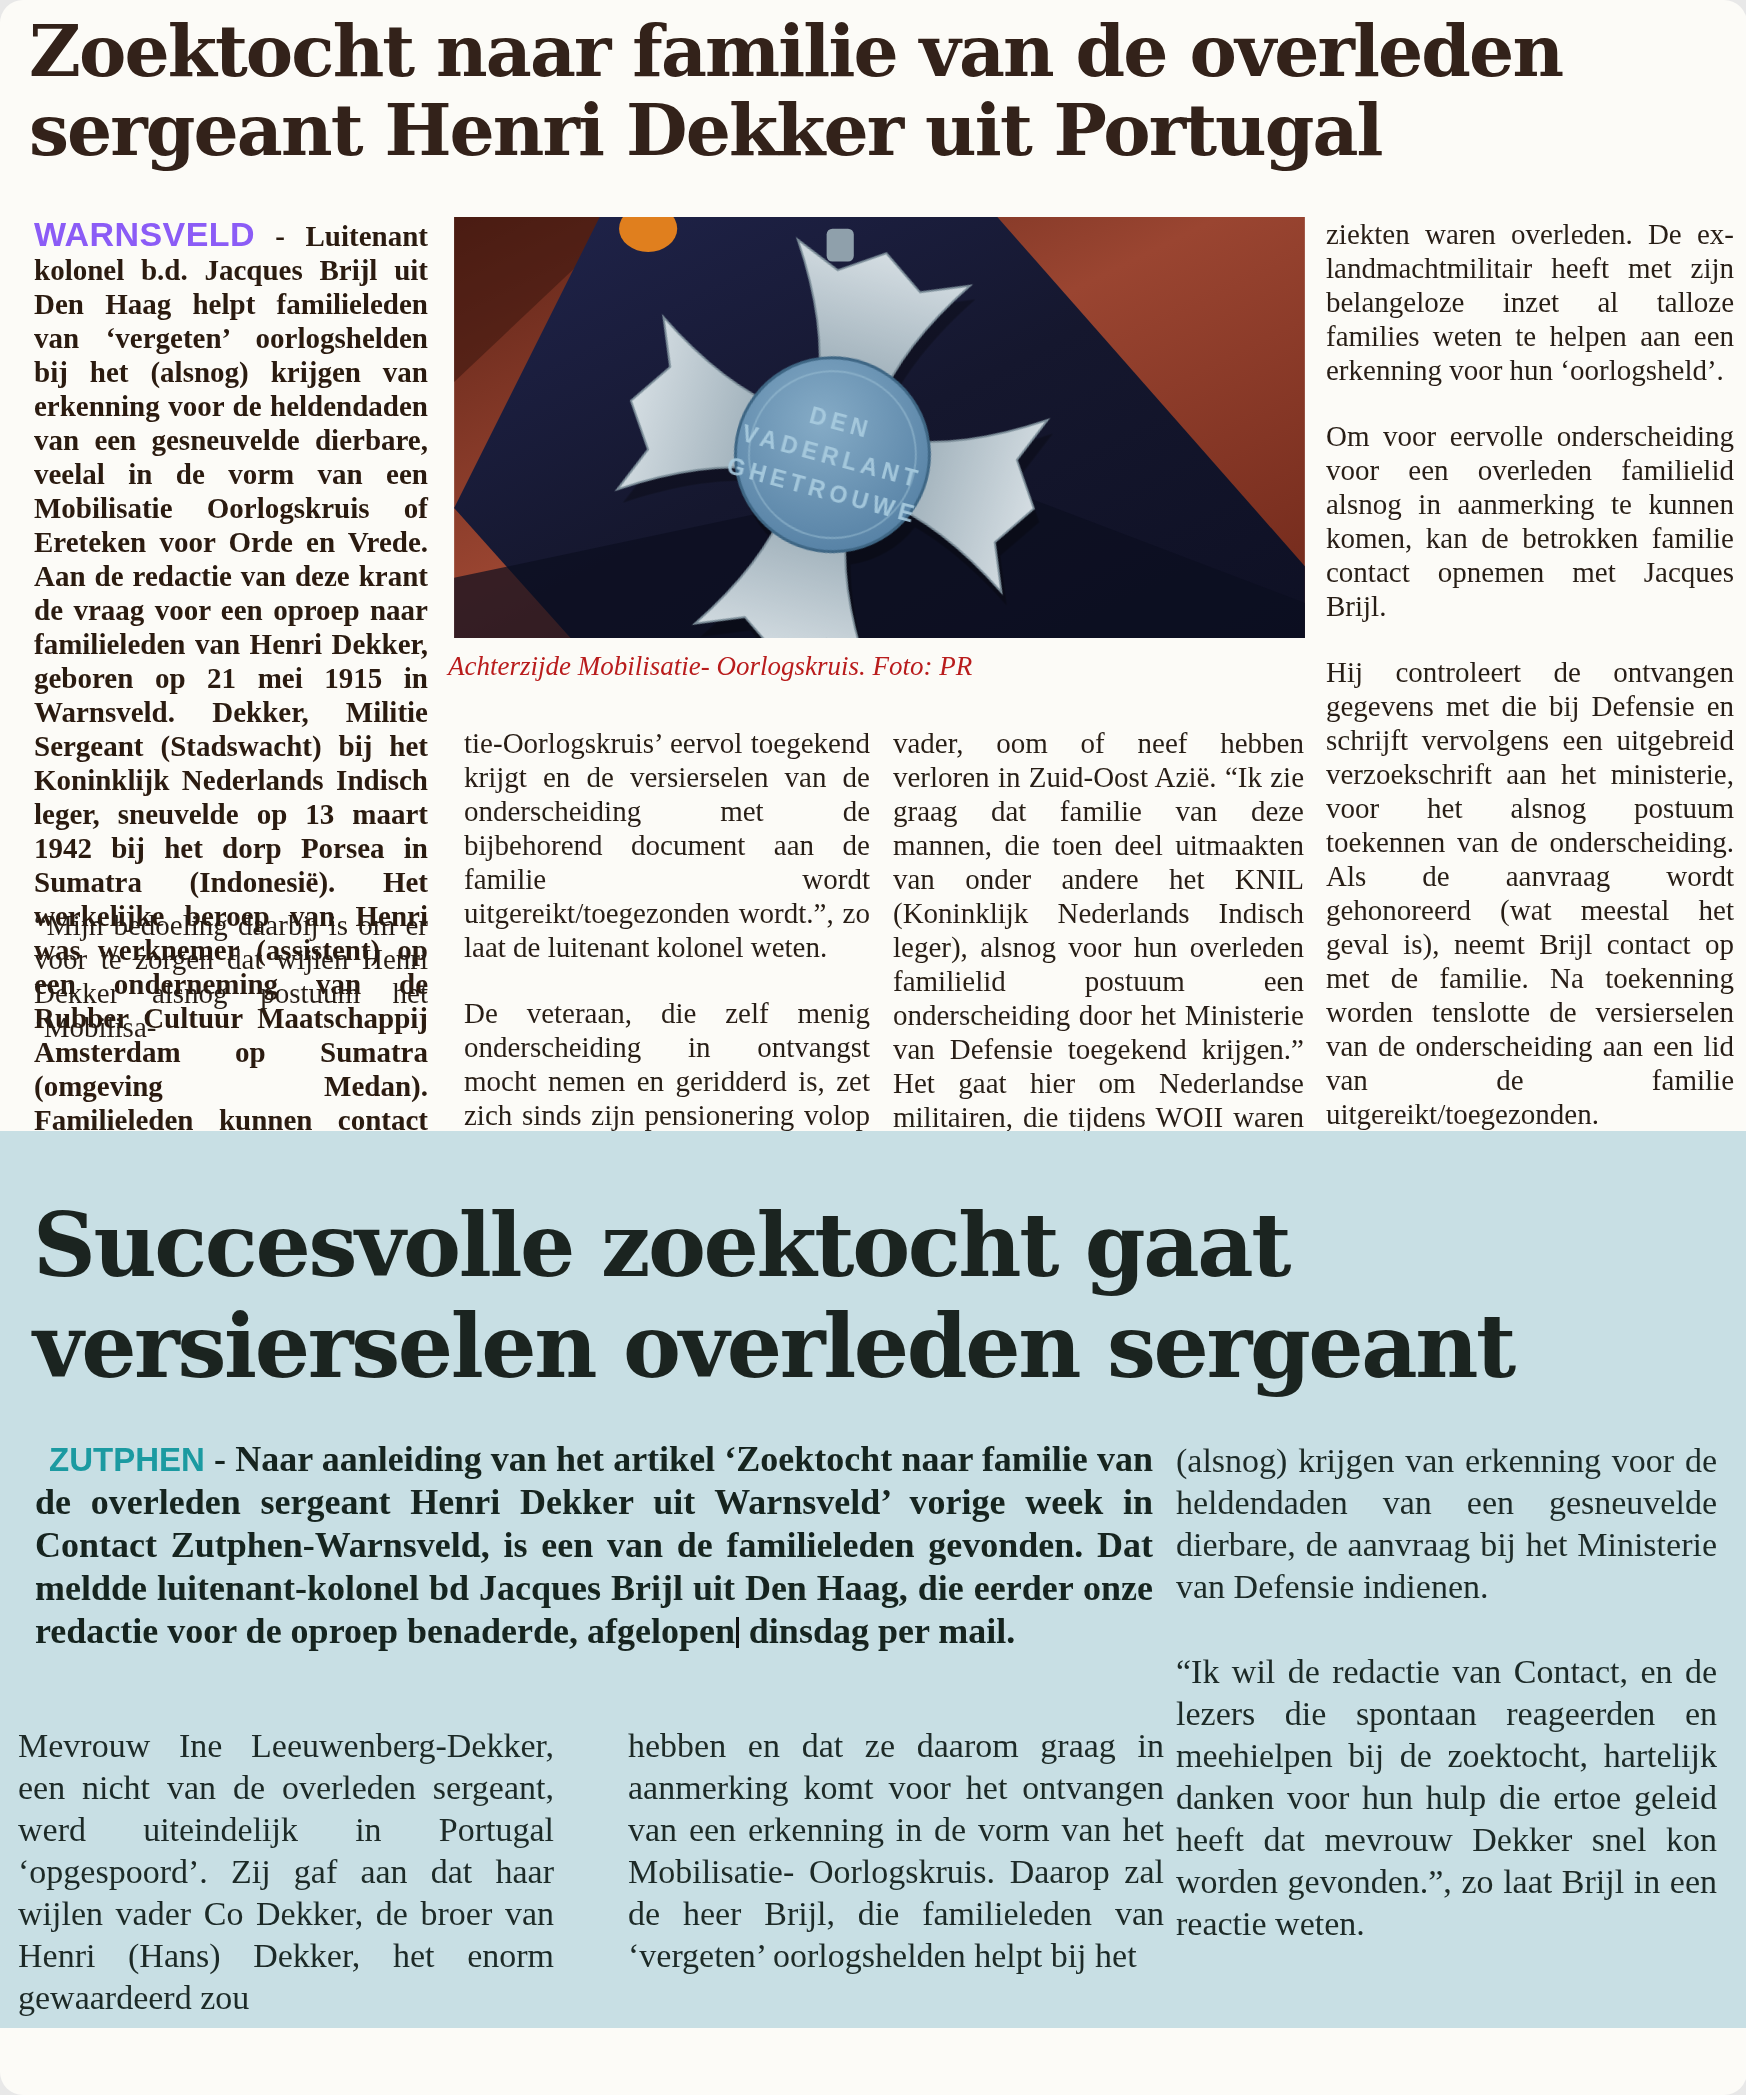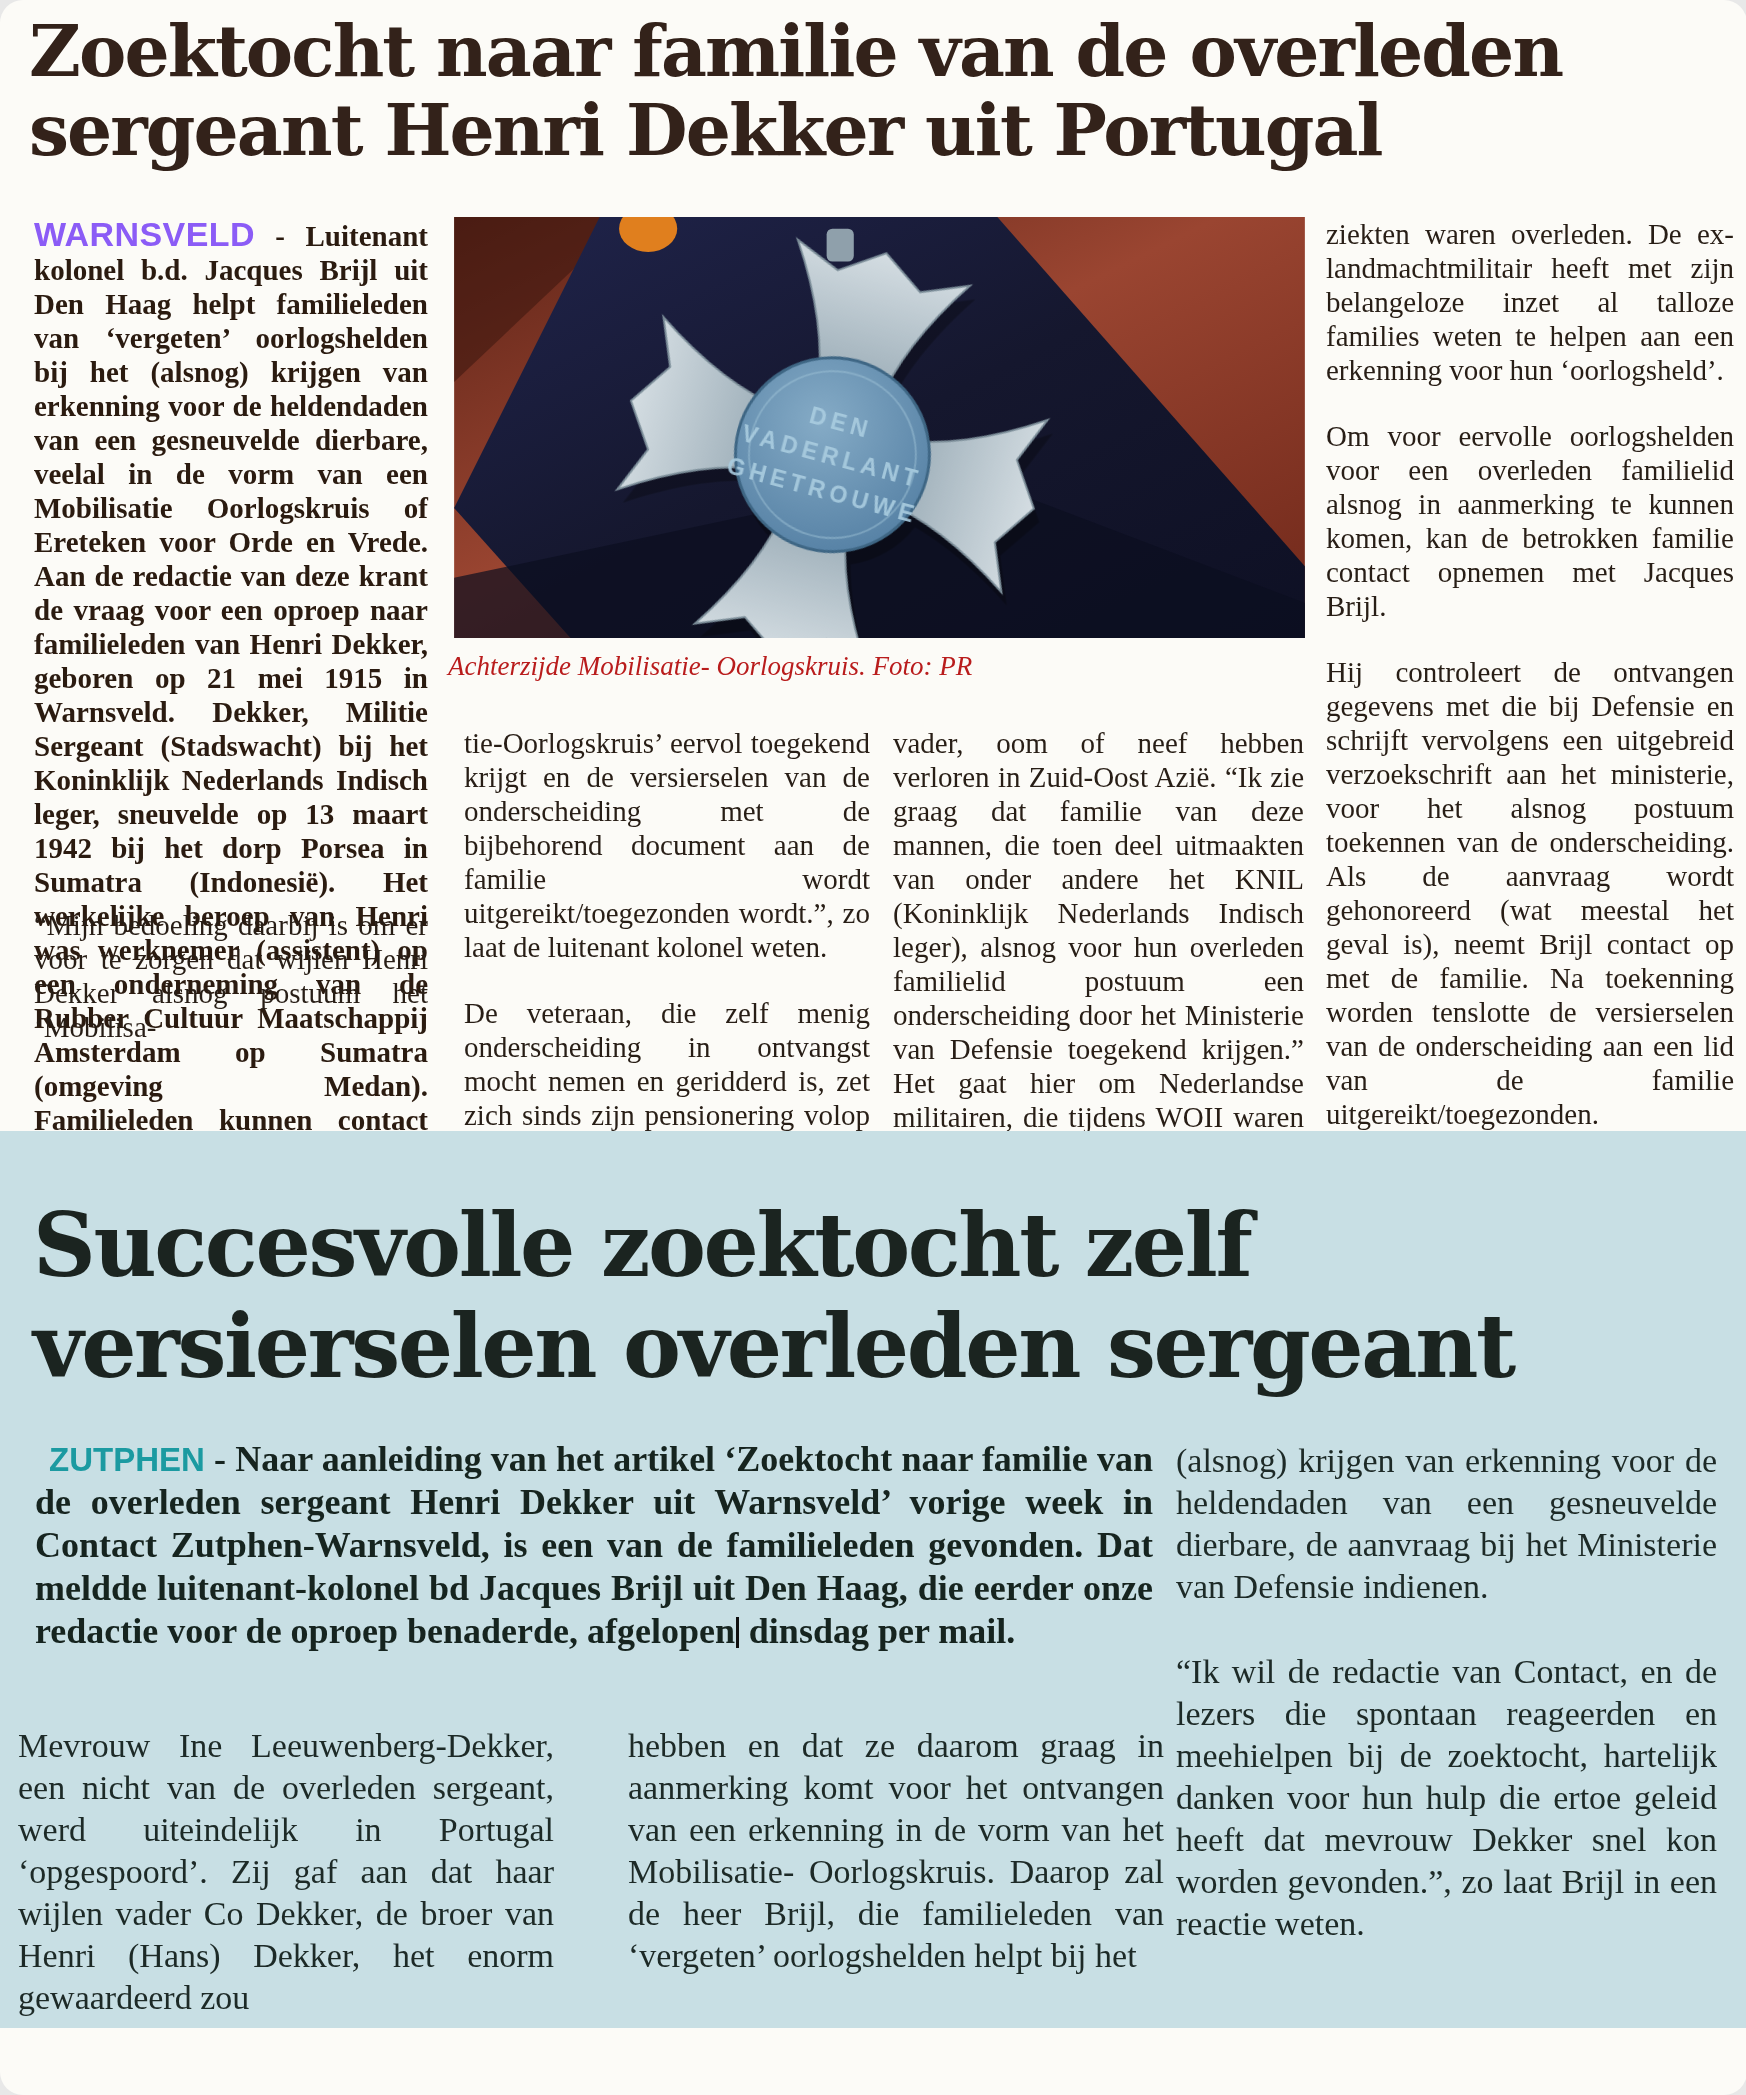--- a/index.html
+++ b/index.html
@@ -163,42 +163,42 @@
     <p>tie-Oorlogskruis’ eervol toegekend krijgt en de versierselen van de onderscheiding met de bijbehorend document aan de familie wordt uitgereikt/toegezonden wordt.”, zo laat de luitenant kolonel weten.</p>
     <p>De veteraan, die zelf menig onderscheiding in ontvangst mocht nemen en geridderd is, zet zich sinds zijn pensionering volop in voor families die tijdens de Tweede Wereldoorlog hun echtgenoot, (groot)</p>
   </div>
 
   <div class="a1col a1col3">
     <p>vader, oom of neef hebben verloren in Zuid-Oost Azië. “Ik zie graag dat familie van deze mannen, die toen deel uitmaakten van onder andere het KNIL (Koninklijk Nederlands Indisch leger), alsnog voor hun overleden familielid postuum een onderscheiding door het Ministerie van Defensie toegekend krijgen.” Het gaat hier om Nederlandse militairen, die tijdens WOII waren geëxecuteerd, gefusilleerd, gesneuveld, verdronken of door tropische</p>
   </div>
 
   <div class="a1col a1col4">
     <p>ziekten waren overleden. De ex-landmachtmilitair heeft met zijn belangeloze inzet al talloze families weten te helpen aan een erkenning voor hun ‘oorlogsheld’.</p>
-    <p>Om voor eervolle oorlogshelden voor een overleden familielid alsnog in aanmerking te kunnen komen, kan de betrokken familie contact opnemen met Jacques Brijl.</p>
+    <p>Om voor eervolle onderscheiding voor een overleden familielid alsnog in aanmerking te kunnen komen, kan de betrokken familie contact opnemen met Jacques Brijl.</p>
     <p>Hij controleert de ontvangen gegevens met die bij Defensie en schrijft vervolgens een uitgebreid verzoekschrift aan het ministerie, voor het alsnog postuum toekennen van de onderscheiding. Als de aanvraag wordt gehonoreerd (wat meestal het geval is), neemt Brijl contact op met de familie. Na toekenning worden tenslotte de versierselen van de onderscheiding aan een lid van de familie uitgereikt/toegezonden.</p>
     <div class="dotline"></div>
     <div class="contact">
       <div class="crow">
         <span class="sq"></span>
         <div>
           <div>Jacq. Z. Brijl,</div>
           <div>dr. R.J. Fruinstraat 40,</div>
           <div>2552 LD Den Haag</div>
         </div>
       </div>
       <div class="crow">
         <span class="sq"></span>
         <div>bimbo.b@casema.nl</div>
       </div>
     </div>
   </div>
 
   <div class="panel">
     <div class="h2">
-      <div>Succesvolle zoektocht zelf</div>
+      <div>Succesvolle zoektocht gaat</div>
       <div>versierselen overleden sergeant</div>
     </div>
 
     <p class="lead2"><span class="dl2">ZUTPHEN</span> <span>-</span> <span>Naar aanleiding van het artikel ‘Zoektocht naar familie van de overleden sergeant Henri Dekker uit Warnsveld’ vorige week in Contact Zutphen-Warnsveld, is een van de familieleden gevonden. Dat meldde luitenant-kolonel bd Jacques Brijl uit Den Haag, die eerder onze redactie voor de oproep benaderde, afgelopen</span><span class="cursor"></span> <span>dinsdag per mail.</span></p>
 
     <div class="a2col a2colA">
       <p>Mevrouw Ine Leeuwenberg-Dekker, een nicht van de overleden sergeant, werd uiteindelijk in Portugal ‘opgespoord’. Zij gaf aan dat haar wijlen vader Co Dekker, de broer van Henri (Hans) Dekker, het enorm gewaardeerd zou</p>
     </div>
     <div class="a2col a2colB">
       <p>hebben en dat ze daarom graag in aanmerking komt voor het ontvangen van een erkenning in de vorm van het Mobilisatie- Oorlogskruis. Daarop zal de heer Brijl, die familieleden van ‘vergeten’ oorlogshelden helpt bij het</p>

